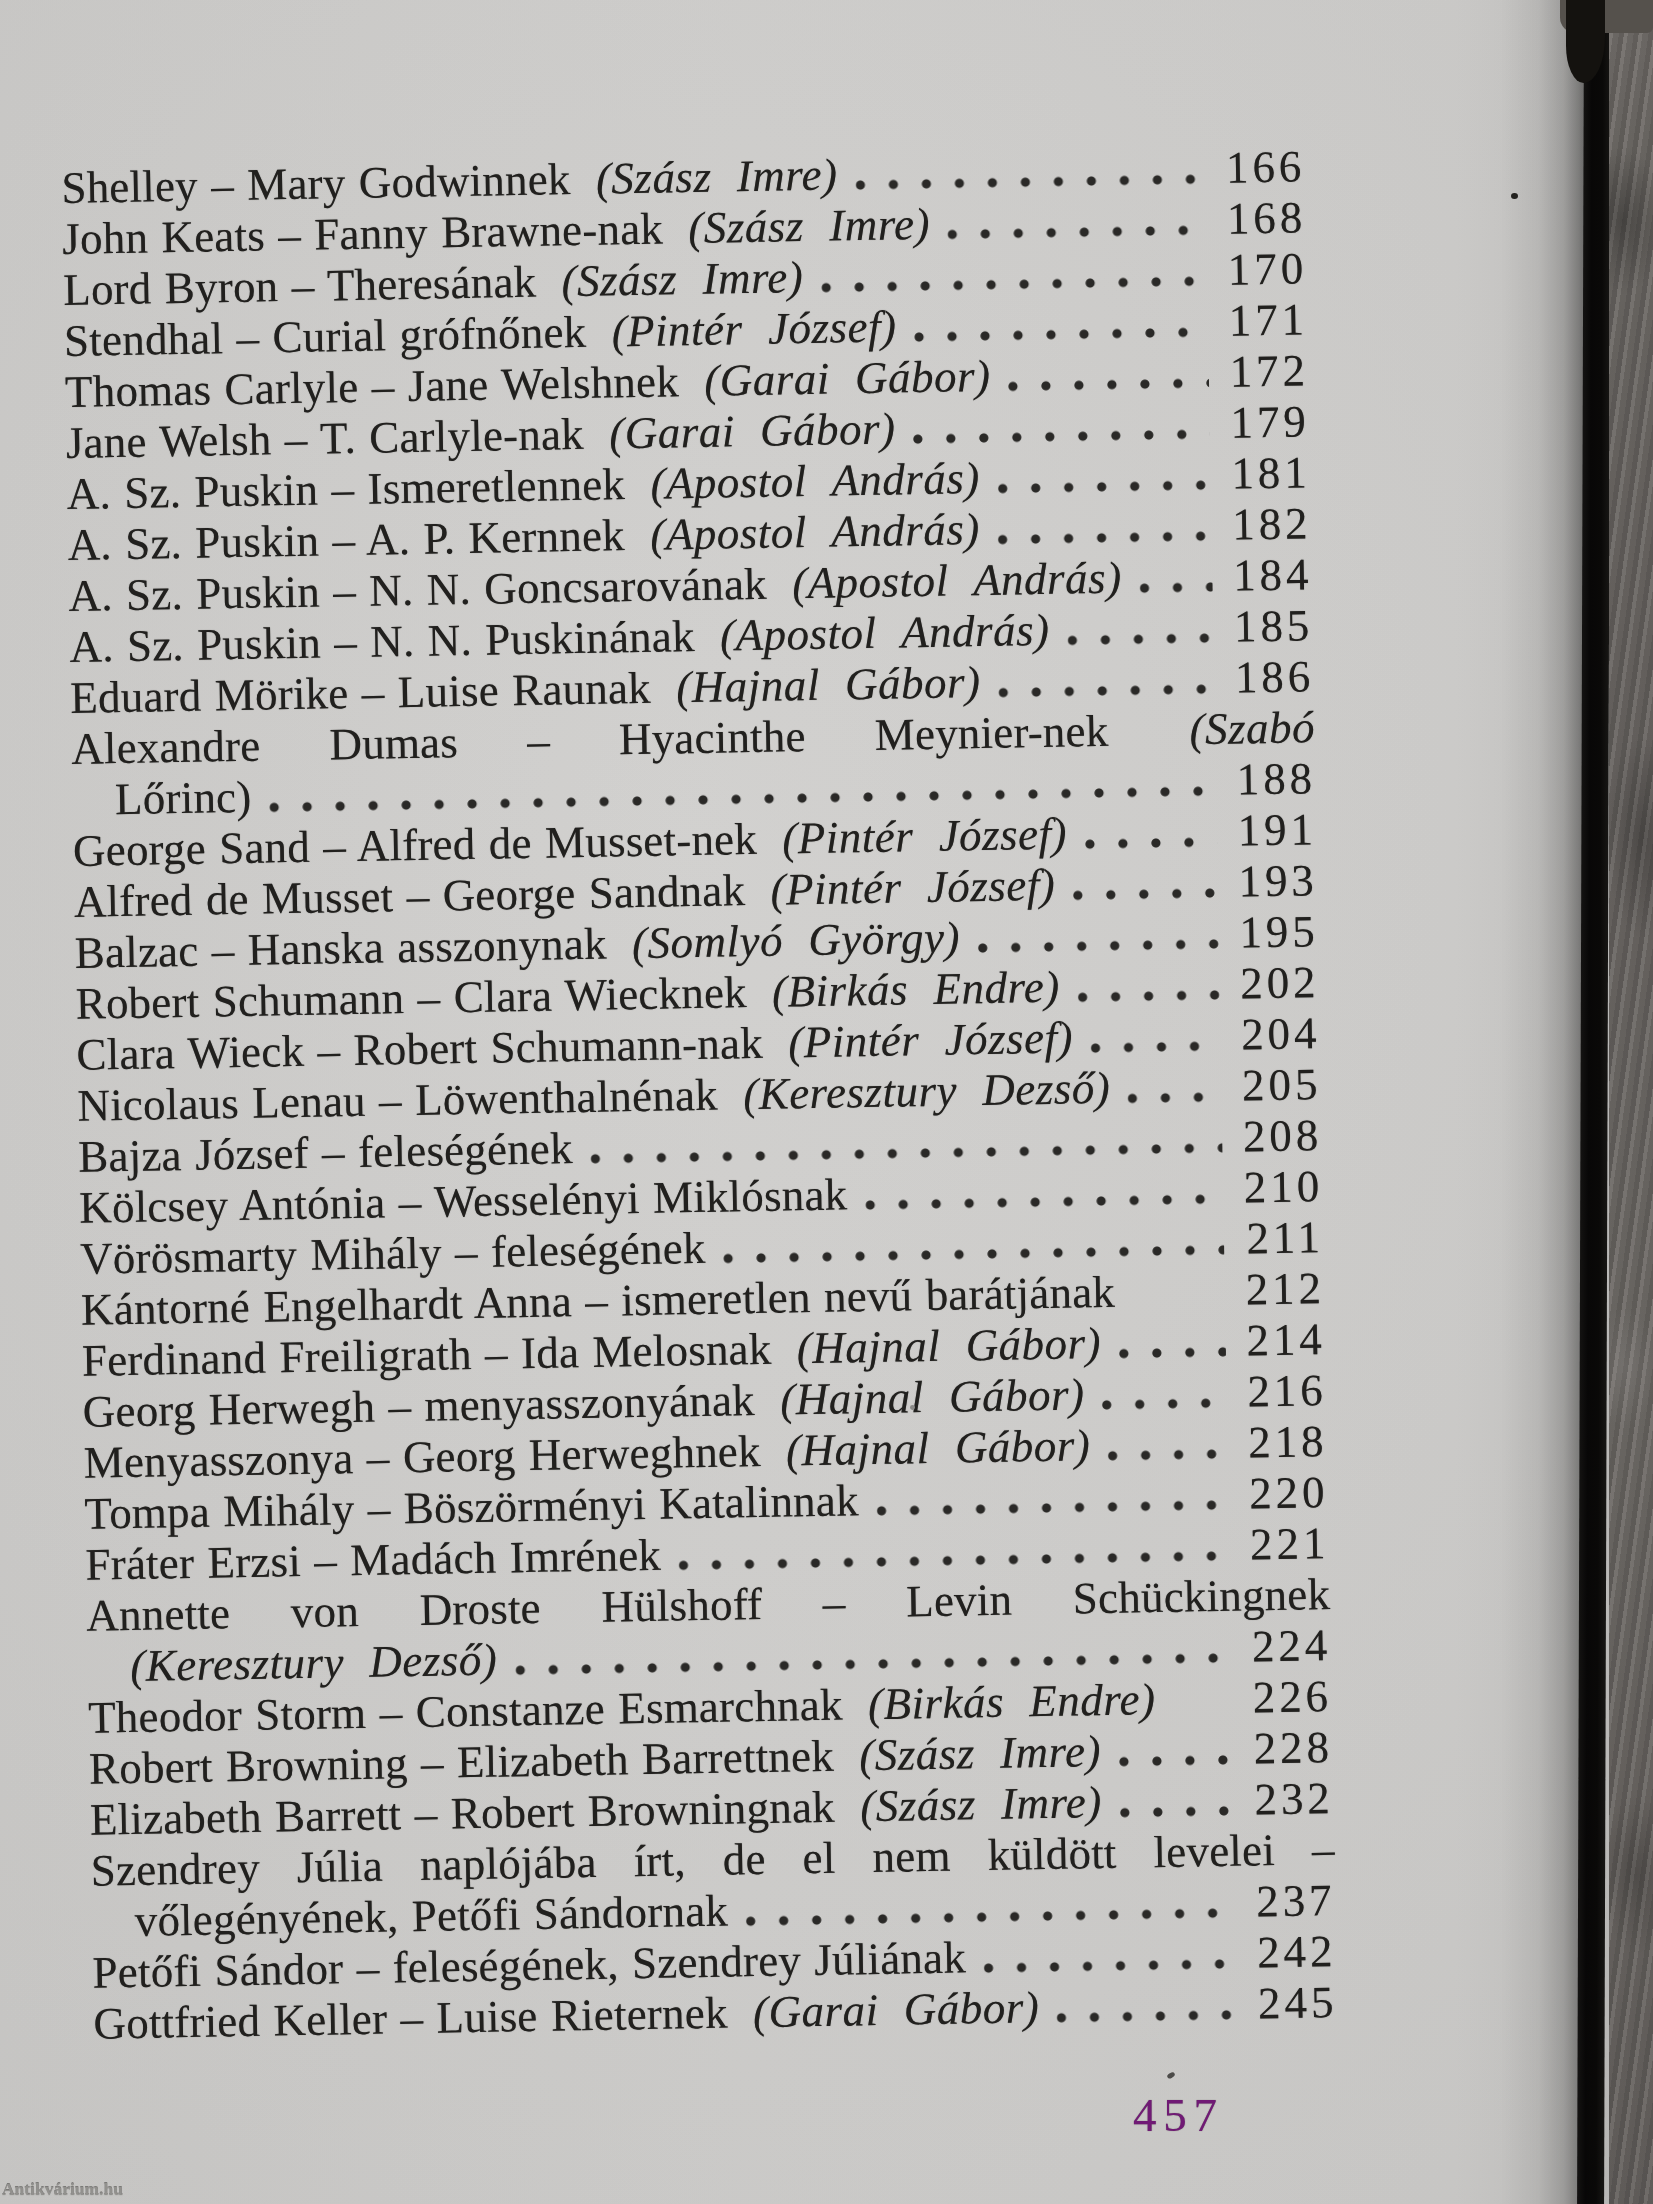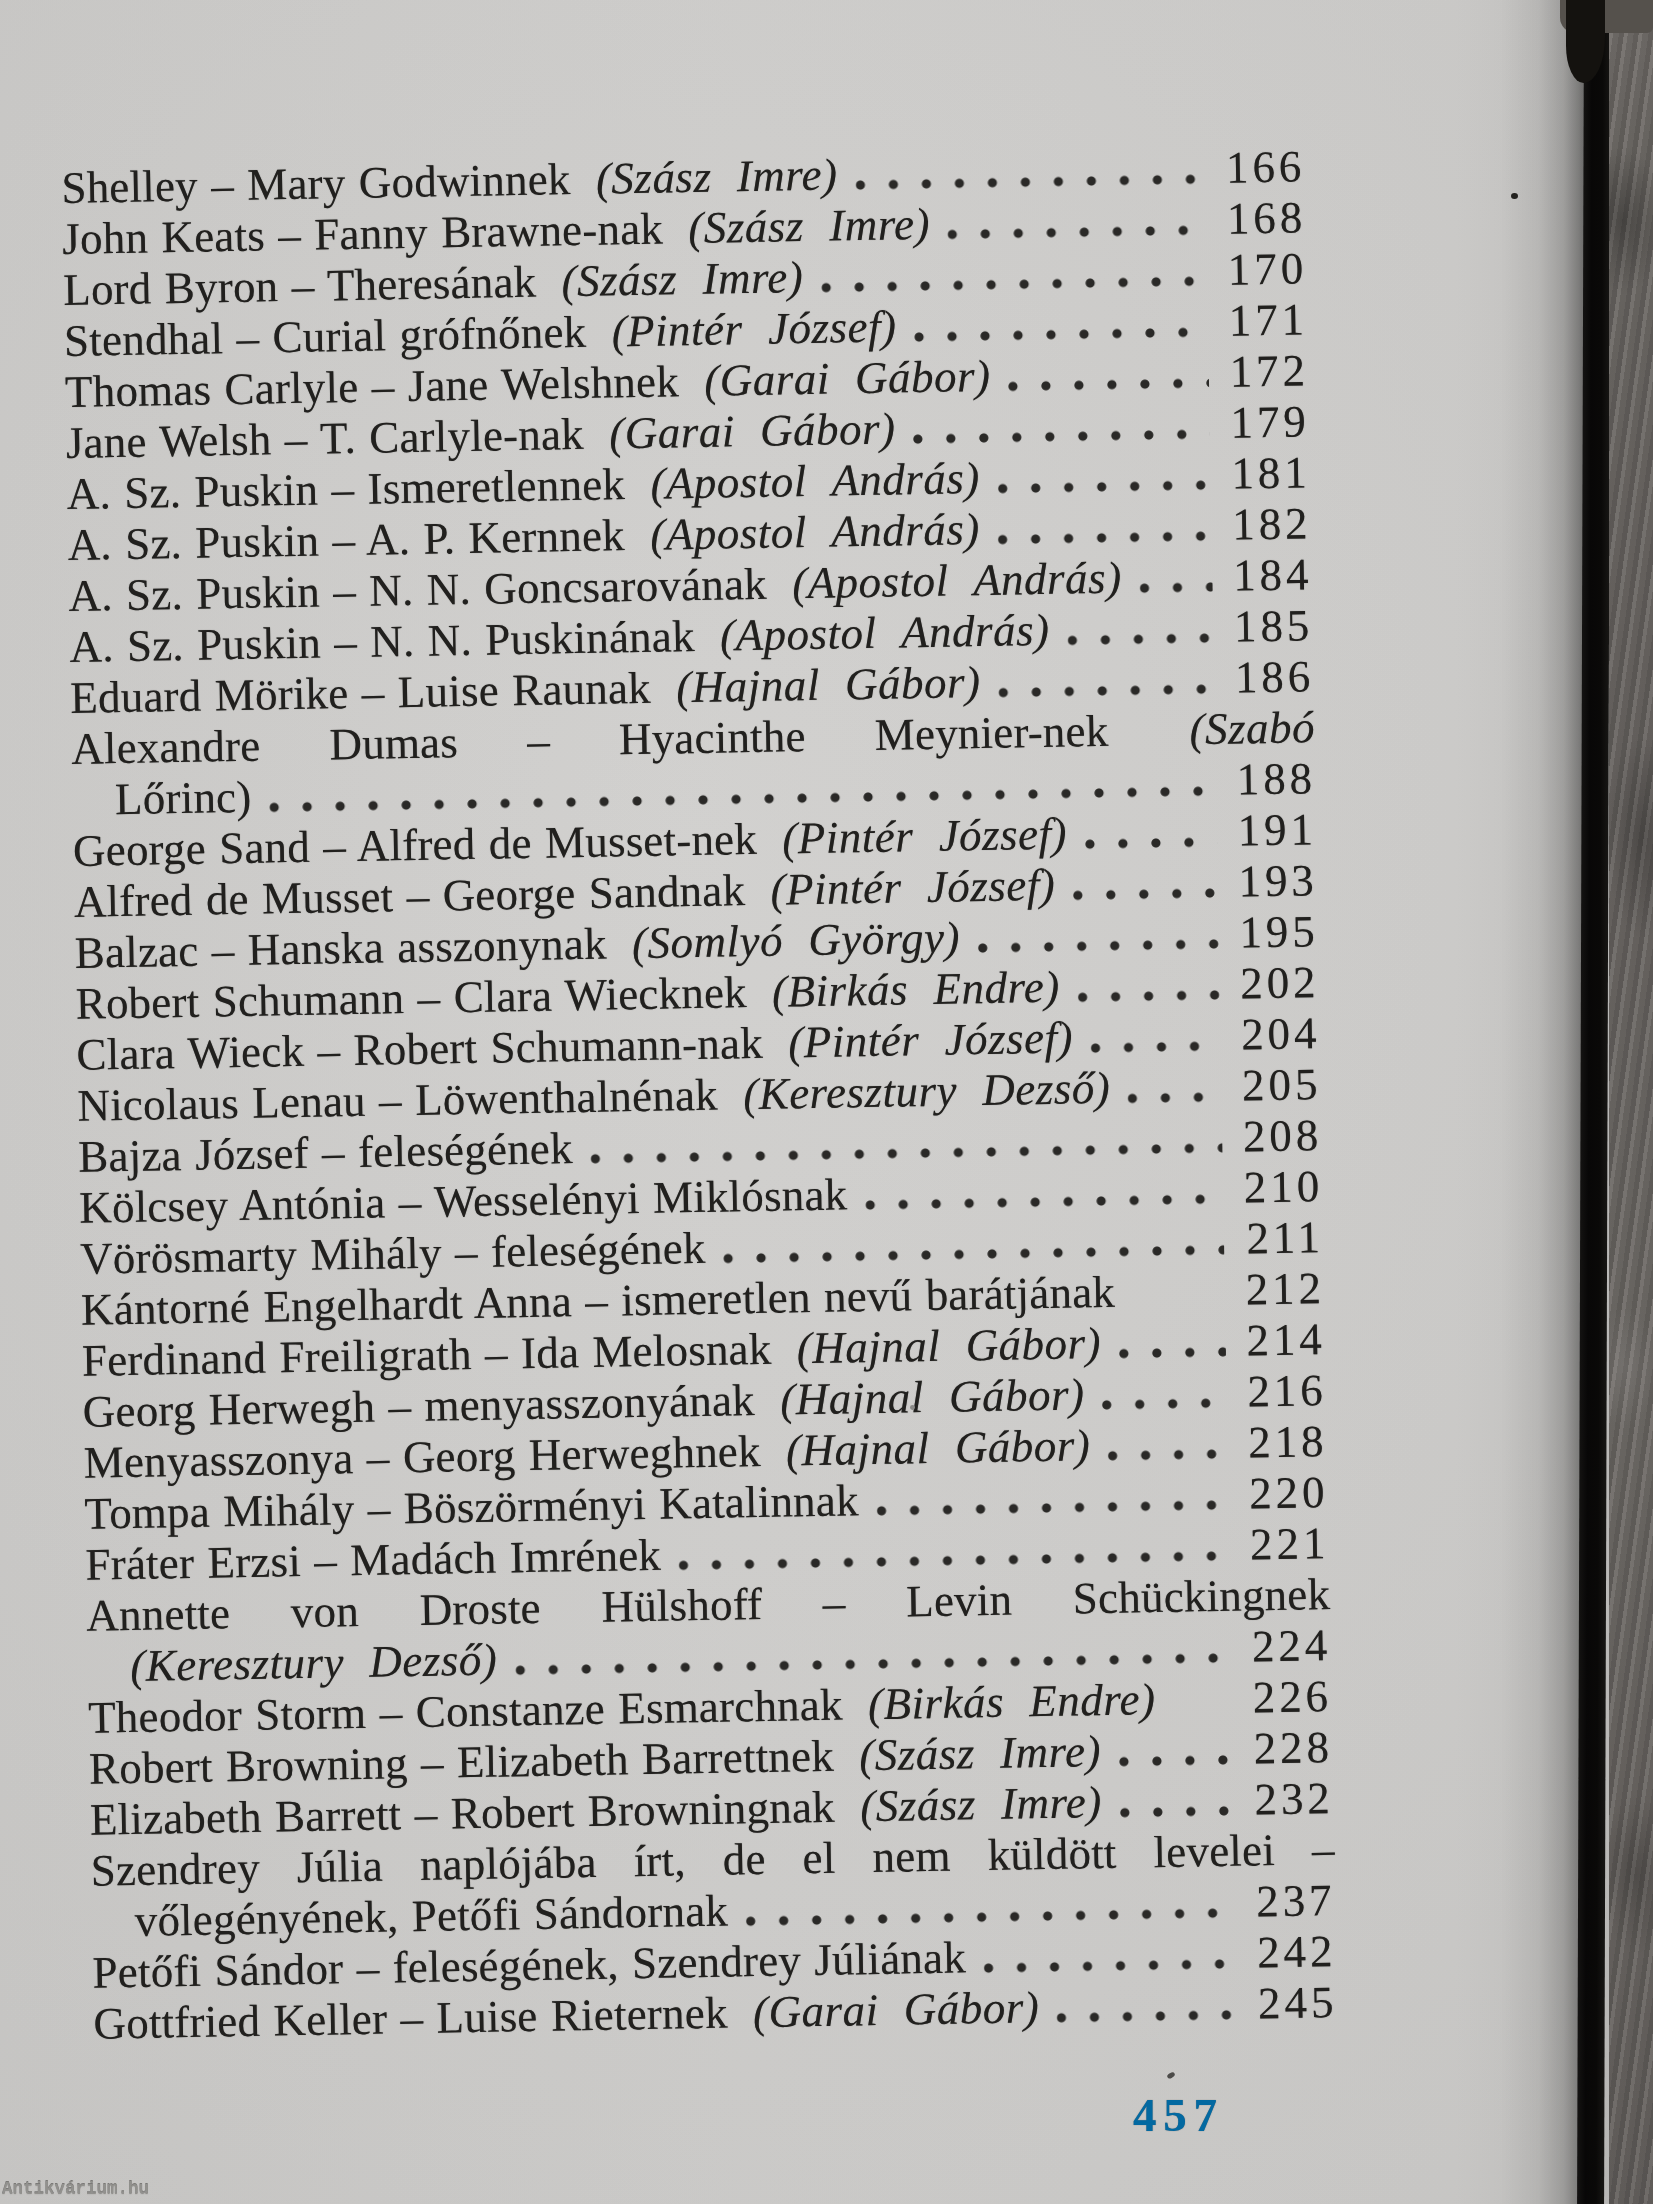--- a/index.html
+++ b/index.html
@@ -63,28 +63,27 @@
     background-image:radial-gradient(circle at 4.9px 36px, #2a2927 4.1px, rgba(0,0,0,0) 5px);
     background-size:33px 51px;background-repeat:repeat-x;
   }
   .row.nodots .leader{background:none;}
   .pagenum{min-width:85px;text-align:right;letter-spacing:3.9px;}
   .row.indent{padding-left:43px;}
   .row.justify{display:block;text-align:justify;text-align-last:justify;white-space:normal;word-spacing:1.9px;}
   
   .folio{
     position:absolute;left:1133px;top:2088px;
-    font-size:47px;letter-spacing:6.8px;color:#0369a1;
+    font-size:47px;letter-spacing:6.8px;color:#701a75;
     text-shadow:0 0 1px rgba(33,32,30,0.5);
-    font-weight:bold;
   }
   
   .watermark{
     position:absolute;left:1.9px;top:2179px;
-    font-family:Liberation Mono, monospace;
+    font-family:Liberation Serif, serif;
     font-size:17.5px;font-weight:bold;color:#92918e;
     text-shadow:0 -1px 0 #7a7977, 0 1px 1px #bcbbb9;
   }
   
   .speck{position:absolute;background:#23221f;border-radius:50%;}
   .speck.s1{left:1511px;top:193px;width:6.8px;height:5.8px;}
   .speck.s2{left:1167px;top:2073px;width:7.8px;height:4.9px;background:#4c4b49;transform:rotate(-28deg);}
   .speck.s3{left:910px;top:1405px;width:4.9px;height:4.9px;background:#8a8987;}
 </style>
 </head>

